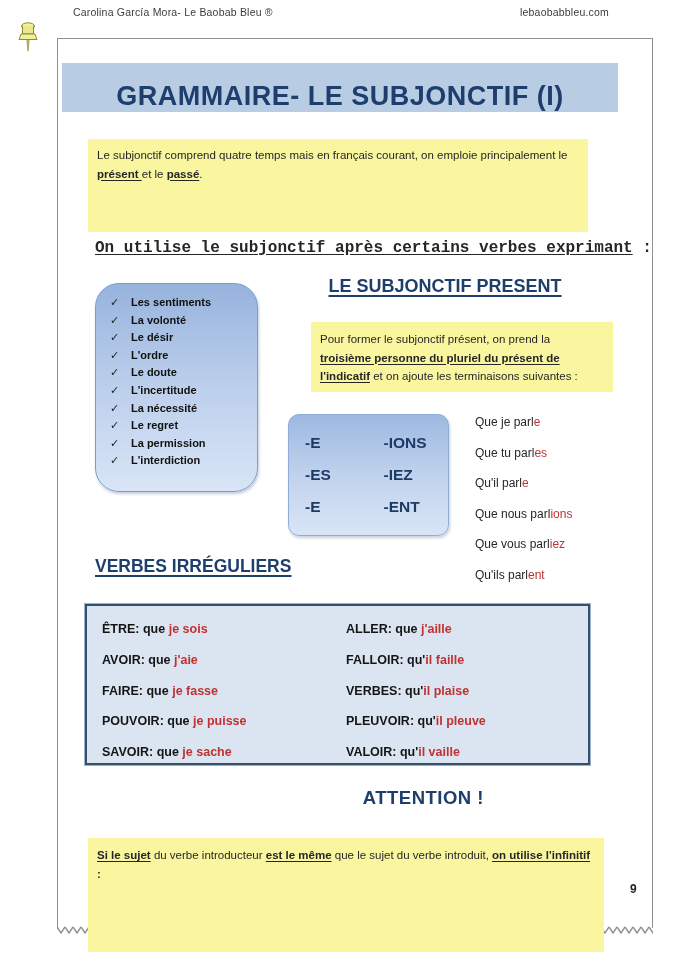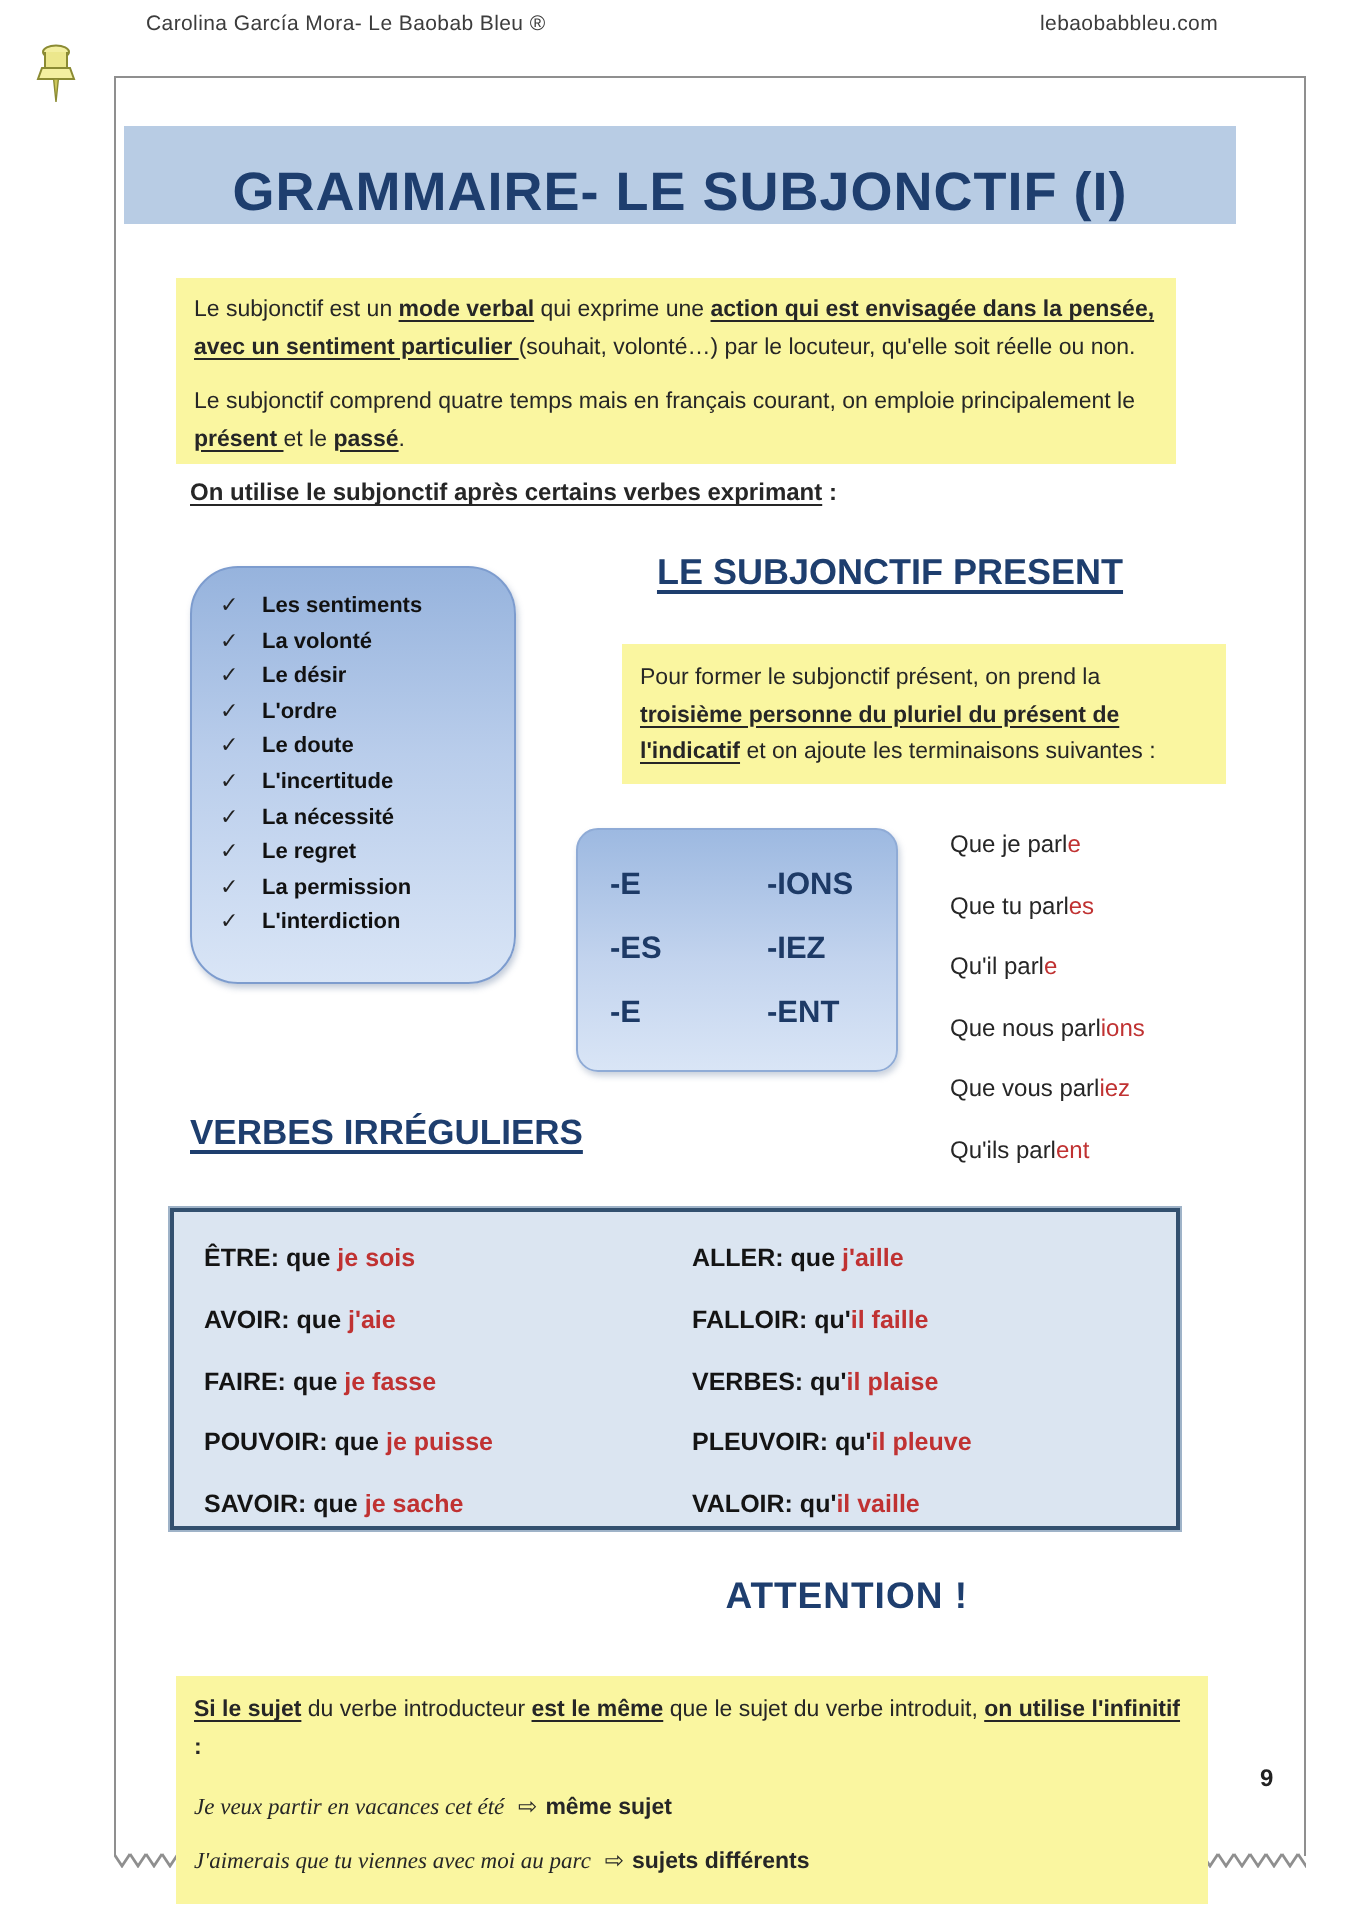--- a/index.html
+++ b/index.html
@@ -32,21 +32,21 @@
   .ybox1 p + p{margin-top:9px;}
   .ybox2{left:288px;top:322px;width:302px;height:70px;padding:8px 10px 22px 9px;margin-left:23px;}
   .ybox3{left:88px;top:838px;width:516px;height:114px;padding:8px 12px 6px 9px;}
   .ybox3 .examples{margin-top:12px;font-size:11.5px;}
   .ybox3 .examples .ex{margin-top:8px;}
   .ex .it{font-style:italic;font-weight:bold;font-family:"Liberation Serif",serif;font-weight:normal;}
   .ex .it{font-style:italic;}
   .ex .arr{font-weight:normal;margin:0 4px;}
   .ex .bd{font-weight:bold;}
   
-  .lead{left:95px;top:239px;font-size:12px;}
+  .lead{left:95px;top:239px;font-size:16px;font-family:Liberation Mono, monospace;}
   
   .rt-b{font-weight:bold;}
   .rt-u{text-decoration:underline;text-underline-offset:2px;}
   
   .checkbox-panel{left:95px;top:283px;width:163px;height:209px;border-radius:24px;
     background:linear-gradient(180deg,#96b3dd 0%,#b9cdeb 45%,#d9e5f6 100%);
     border:1px solid #7d9cce;box-shadow:1px 2px 3px rgba(120,140,170,.45);
     padding:12px 6px 0 14px;}
   .checkrow{display:flex;align-items:baseline;height:17.6px;font-size:11px;font-weight:bold;color:#111;}
   .checkrow .chk{width:21px;font-weight:normal;font-size:11px;color:#222;}
@@ -99,21 +99,20 @@
   <path d="M6.5 5 L6.5 13 L17.5 13 L17.5 5" fill="#ece78c" stroke="#8b8b33" stroke-width="1"></path>
   <path d="M5 13 L19 13 L21 18.5 L3 18.5 Z" fill="#f3efa0" stroke="#8b8b33" stroke-width="1"></path>
   <path d="M10.8 18.5 L13.2 18.5 L12 30 Z" fill="#cdc75a" stroke="#8b8b33" stroke-width="0.7"></path>
 </svg>
 
 <div class="abs titlebar">
   <span>GRAMMAIRE- LE SUBJONCTIF (I)</span>
 </div>
 
 <div class="abs ybox ybox1">
-  <p><span>Le subjonctif est un </span><span class="rt-b rt-u">mode verbal</span><span> qui exprime une </span><span class="rt-b rt-u">action qui est envisagée dans la pensée, avec un sentiment particulier </span><span>(souhait, volonté…) par le locuteur, qu'elle soit réelle ou non.</span></p>
   <p><span>Le subjonctif comprend quatre temps mais en français courant, on emploie principalement le </span><span class="rt-b rt-u">présent </span><span>et le </span><span class="rt-b rt-u">passé</span><span>.</span></p>
 </div>
 
 <div class="abs lead"><span class="rt-b rt-u">On utilise le subjonctif après certains verbes exprimant</span><span class="rt-b"> :</span></div>
 
 <div class="abs checkbox-panel">
   <div class="checkrow">
       <span class="chk">✓</span>
       <span>Les sentiments</span>
     </div>
@@ -195,23 +194,15 @@
     <div><span>VERBES: qu'</span><span class="red">il plaise</span></div>
     <div><span>PLEUVOIR: qu'</span><span class="red">il pleuve</span></div>
     <div><span>VALOIR: qu'</span><span class="red">il vaille</span></div>
   </div>
 </div>
 
 <div class="abs h-navy h-att">ATTENTION !</div>
 
 <div class="abs ybox ybox3">
   <p><span class="rt-b rt-u">Si le sujet</span><span> du verbe introducteur </span><span class="rt-b rt-u">est le même</span><span> que le sujet du verbe introduit, </span><span class="rt-b rt-u">on utilise l'infinitif</span><span class="rt-b"> :</span></p>
-  <div class="examples">
-    <div class="ex">
-      <span class="it">Je veux partir en vacances cet été </span><span class="arr">⇨</span><span class="bd">même sujet</span>
-    </div>
-    <div class="ex">
-      <span class="it">J'aimerais que tu viennes avec moi au parc </span><span class="arr">⇨</span><span class="bd">sujets différents</span>
-    </div>
-  </div>
 </div>
 
 <div class="abs pageno">9</div>
 
 </body></html>

